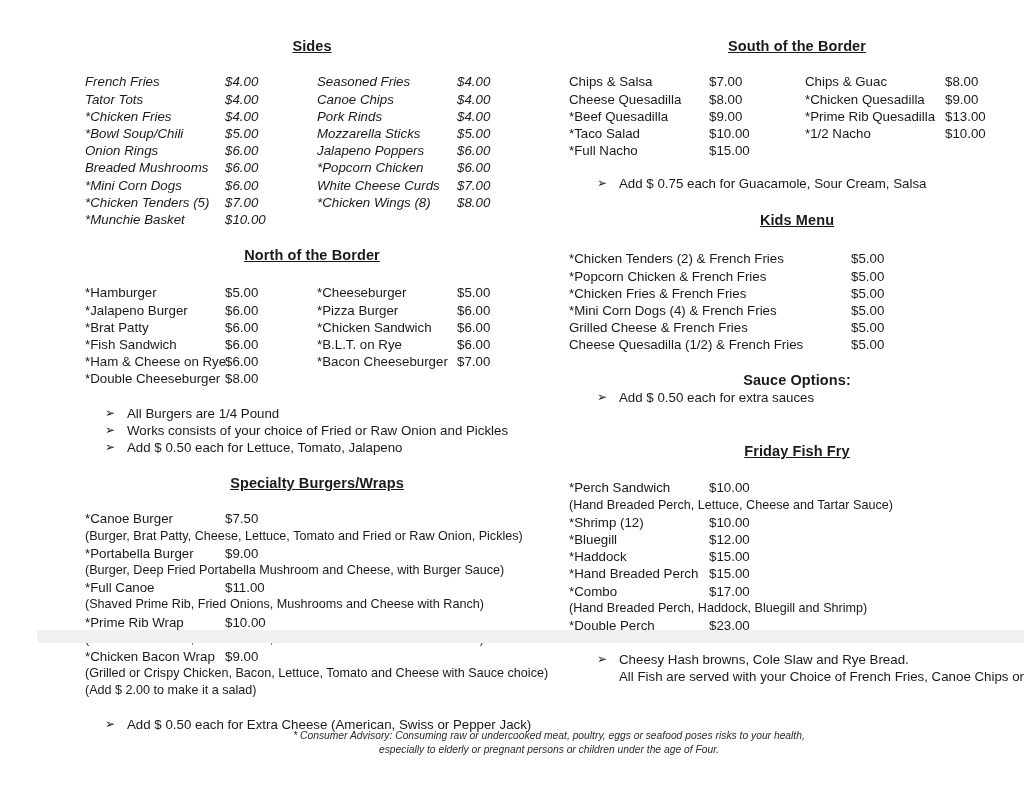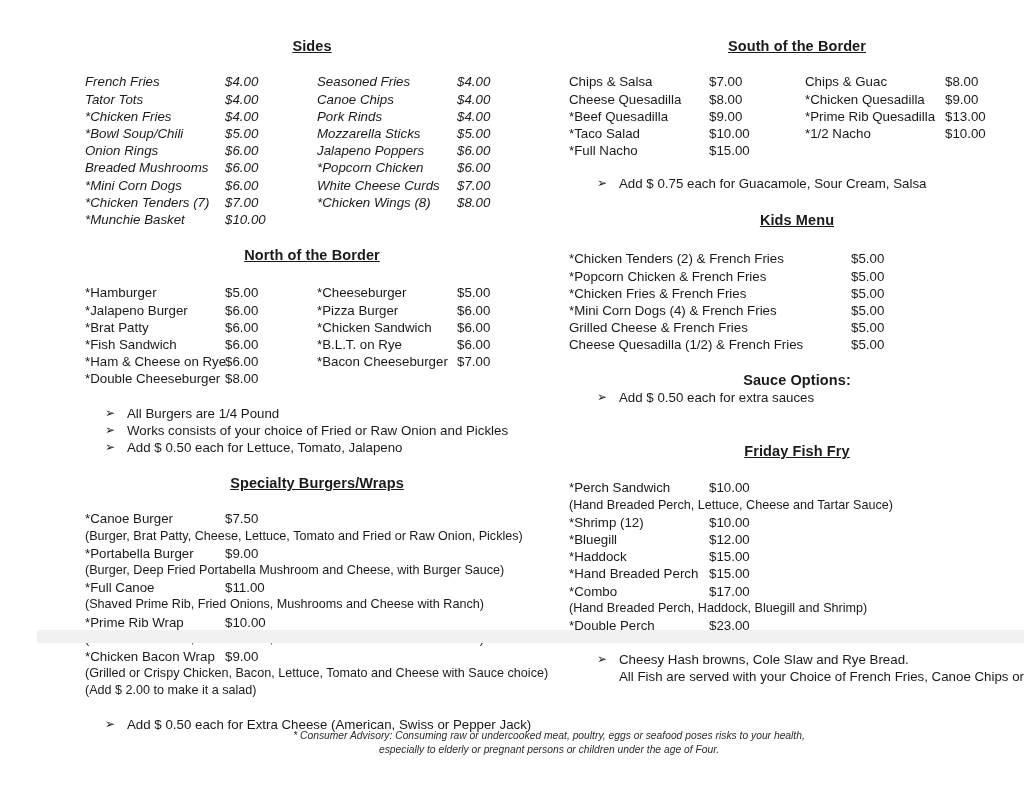--- a/index.html
+++ b/index.html
@@ -199,21 +199,21 @@
               <span class="cell c-n2">*Popcorn Chicken</span>
               <span class="cell c-p2">$6.00</span>
             </div>
             <div class="row">
               <span class="cell c-n1">*Mini Corn Dogs</span>
               <span class="cell c-p1">$6.00</span>
               <span class="cell c-n2">White Cheese Curds</span>
               <span class="cell c-p2">$7.00</span>
             </div>
             <div class="row">
-              <span class="cell c-n1">*Chicken Tenders (7)</span>
+              <span class="cell c-n1">*Chicken Tenders (5)</span>
               <span class="cell c-p1">$7.00</span>
               <span class="cell c-n2">*Chicken Wings (8)</span>
               <span class="cell c-p2">$8.00</span>
             </div>
             <div class="row">
               <span class="cell c-n1">*Munchie Basket</span>
               <span class="cell c-p1">$10.00</span>
             </div>
           </div>
       </div>

